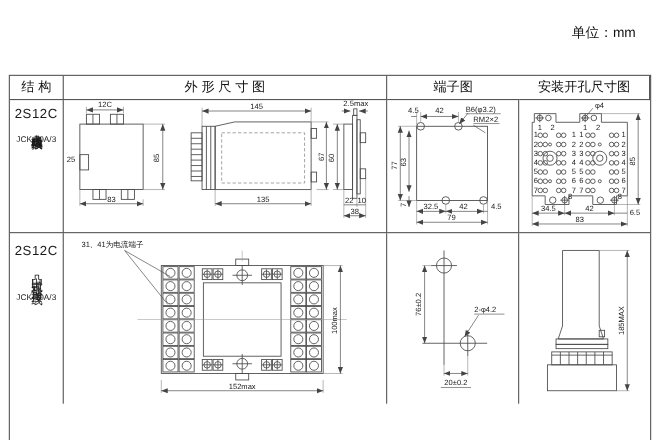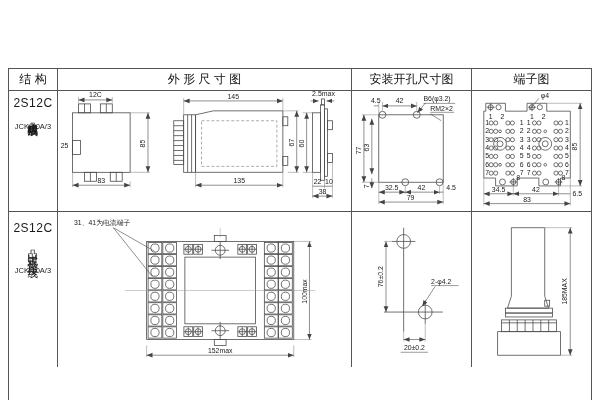--- a/index.html
+++ b/index.html
@@ -24,27 +24,28 @@
   svg .dash{stroke:#888;stroke-width:.7;fill:none;stroke-dasharray:3 2;}
   svg .cl{stroke:#999;stroke-width:.5;}
   svg .ul{stroke:#333;stroke-width:.5;}
   svg text{fill:#1a1a1a;font-size:7px;font-family:"Liberation Sans",sans-serif;text-anchor:middle;}
   svg text.st{text-anchor:start;}
 </style>
 </head>
 <body>
 
 <div class="page">
+  <div class="unit">单位：mm</div>
 
   <div class="tbl">
 
     <div class="c hc">结 构</div>
     <div class="c hc">外 形 尺 寸 图</div>
+    <div class="c hc lastcol">端子图</div>
     <div class="c hc">安装开孔尺寸图</div>
-    <div class="c hc lastcol">端子图</div>
 
     <div class="c structcell">
       <div class="model">2S12C</div>
       <div class="vert">凸出式板后接线</div>
       <div class="code">JCK-10A/3</div>
     </div>
 
     <div class="c">
       <svg width="293" height="120" viewBox="0 0 294 121">
         <defs>

